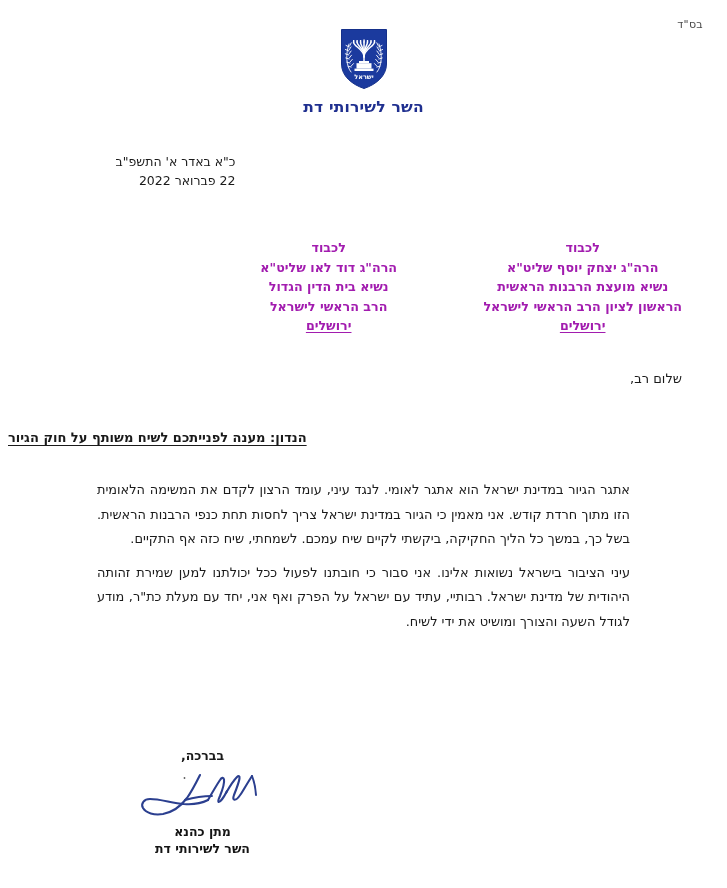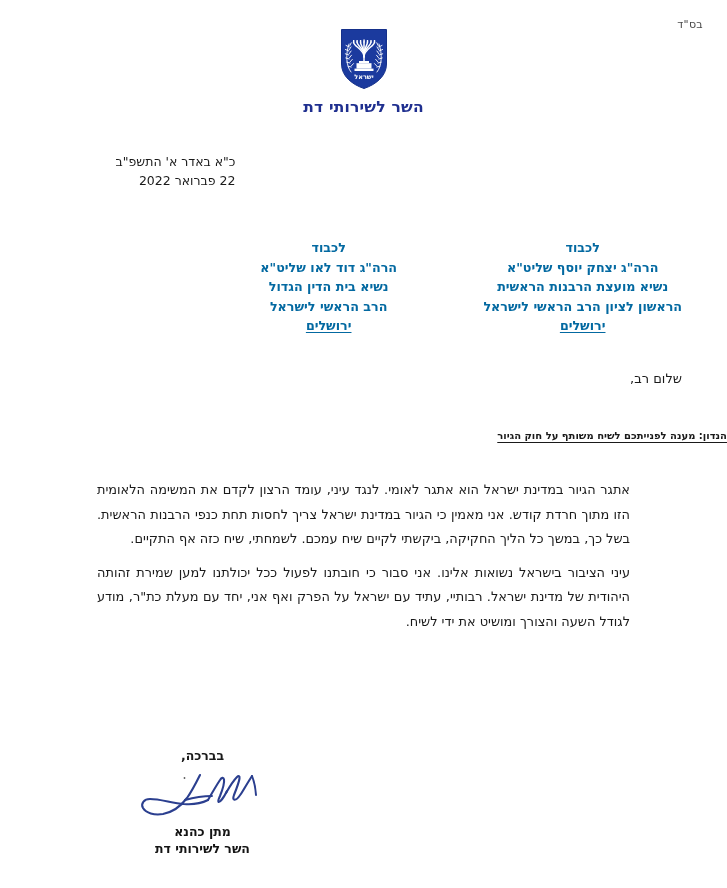--- a/index.html
+++ b/index.html
@@ -84,21 +84,21 @@
     top: 238px;
     width: 100%;
     height: 96px;
   }
   .recipient {
     position: absolute;
     text-align: center;
     font-size: 12.7px;
     font-weight: bold;
     line-height: 19.5px;
-    color: #0369a1;
+    color: #a21caf;
   }
   .recipient-right { right: 45px; }
   .recipient-left  { right: 330px; }
   .recipient .city {
     text-decoration: underline;
     text-underline-offset: 2px;
   }
 
   
   .salutation {
@@ -108,23 +108,24 @@
     font-size: 13px;
     color: #1a1a1a;
   }
 
   
   .subject {
     position: absolute;
     top: 430px;
     right: 0;
     left: 0;
-    text-align: right;
-    font-size: 10px;
-    font-weight: bold;
+    text-align: left;
+    font-size: 13px;
+    font-weight: bold;
+    padding-left: 8px;
   }
   .subject .subject-inner {
     text-decoration: underline;
     text-underline-offset: 3px;
   }
 
   
   .body-text {
     position: absolute;
     top: 478px;

